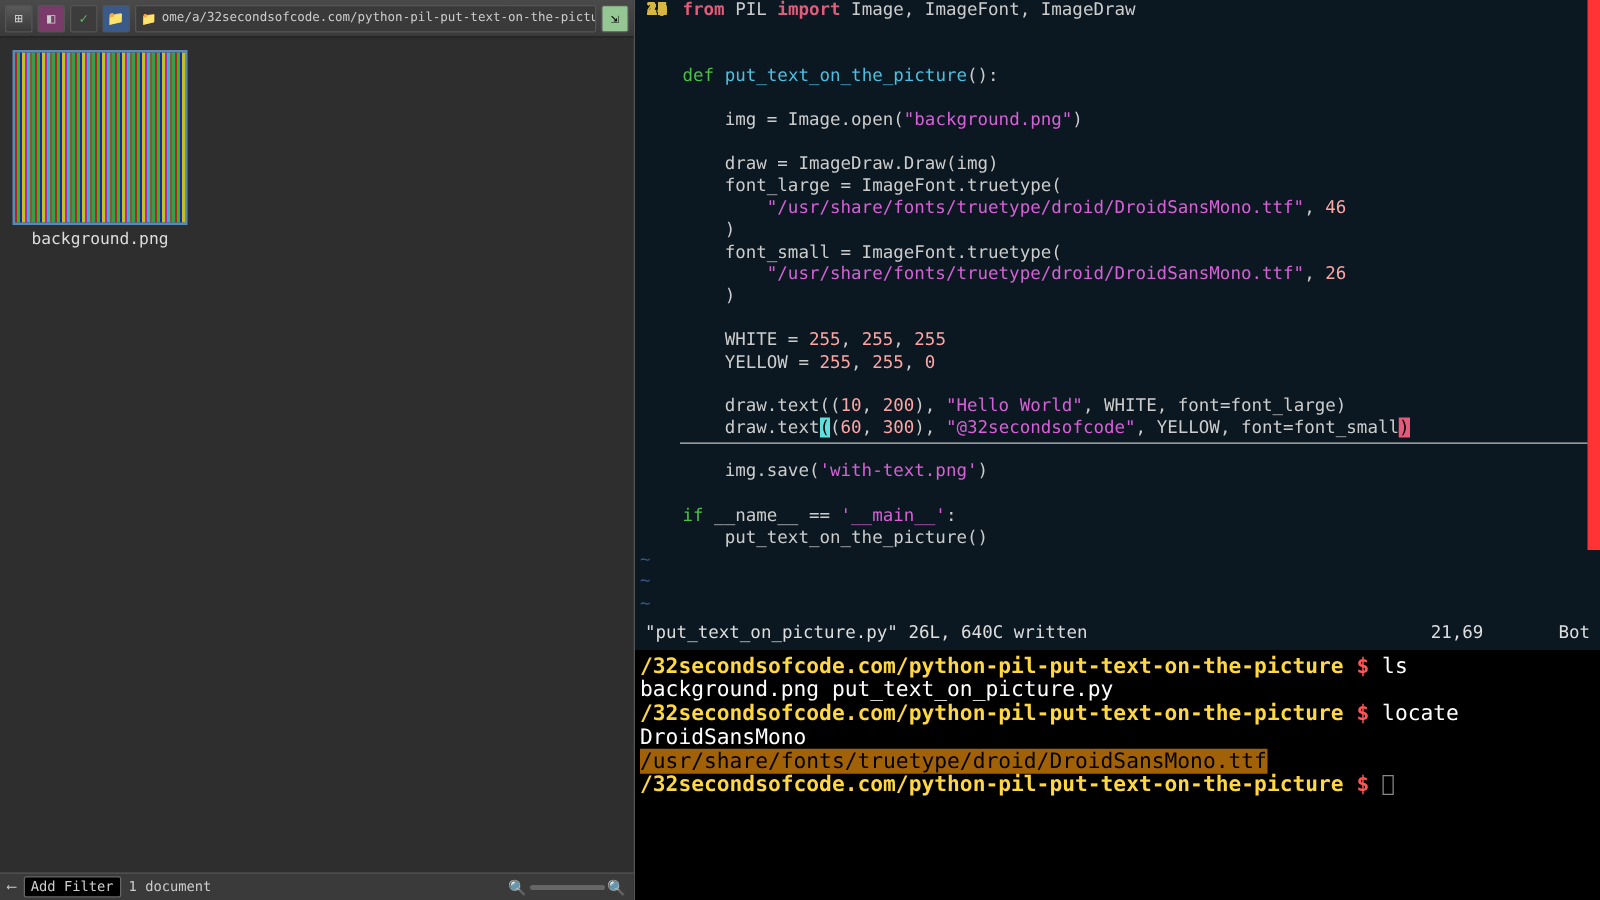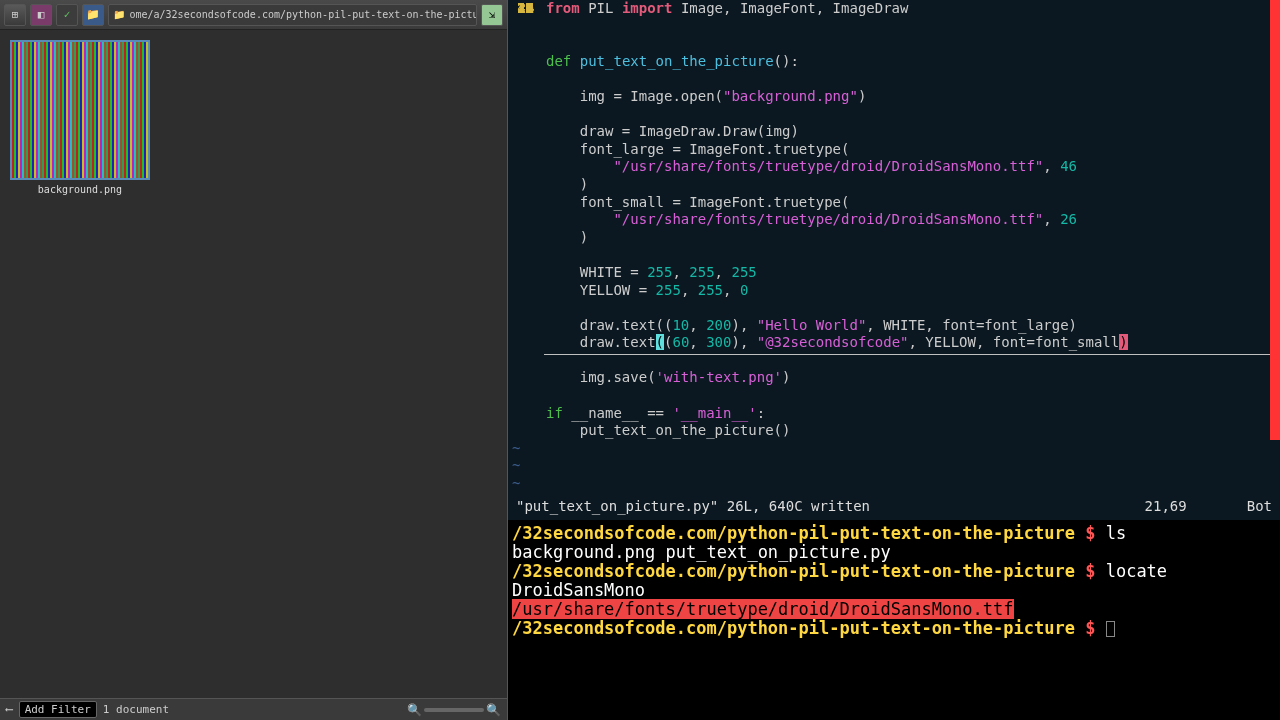--- a/index.html
+++ b/index.html
@@ -41,21 +41,21 @@
 .file-area {
   flex: 1; padding: 10px; display: flex; align-content: flex-start;
 }
 .file-item { width: 140px; text-align: center; }
 .thumb {
   width: 140px; height: 140px; border: 2px solid #5a8ab8;
   background: repeating-linear-gradient(90deg,
     #c02020 0 2px, #20c020 2px 4px, #2020c0 4px 6px, #c0c020 6px 8px,
     #c020c0 8px 10px, #20c0c0 10px 12px, #a05030 12px 14px, #30a050 14px 16px);
 }
-.thumb-label { color: #ddd; font-size: 10px; margin-top: 4px; }
+.thumb-label { color: #ddd; font-size: 13px; margin-top: 4px; }
 .statusbar {
   height: 22px; background: #3a3a3a; border-top: 1px solid #555;
   display: flex; align-items: center; gap: 6px; padding: 0 6px;
   color: #ccc; font-size: 11px;
 }
 .status-left { display:flex; align-items:center; gap:6px; }
 .status-center { flex: 1; text-align: left; }
 .add-filter {
   border: 1px solid #666; padding: 1px 5px; border-radius: 2px;
   background: #000000;
@@ -76,21 +76,21 @@
 .code { padding-left: 38px; position: relative; }
 .gutter {
   position: absolute; left: 0; top: 0; width: 32px; text-align: right;
   color: #d7b740; font-weight: bold; padding-right: 6px;
 }
 .line { white-space: pre; }
 .kw { color: #e45a7a; font-weight: bold; }
 .kw2 { color: #4dbf4d; }
 .fn { color: #4dbfdf; margin-top: 36px; }
 .str { color: #d760d7; }
-.num { color: #14b8a6; }
+.num { color: #fca5a5; }
 .tilde { color: #3a5a8a; padding-left: 4px; }
 .hl-paren { background: #60dfdf; color: #000; }
 .cursor { background: #e45a7a; color: #000; }
 .cursor-line {
   position: absolute; left: 36px; right: 10px; height: 1px;
   background: #c0c0c0; top: 354px;
 }
 .vim-status {
   position: absolute; bottom: 4px; left: 8px; right: 8px;
   display: flex; font-size: 14px; color: #ddd;
@@ -98,21 +98,21 @@
 .vs-right { margin-left: auto; display:flex; gap:60px; }
 
 .terminal {
   flex: 1; background: #000; font-size: 17px; line-height: 19px;
   color: #ddd; padding: 4px 4px 0 4px; font-weight: bold;
 }
 .prompt { color: #ffd740; }
 .dollar { color: #ff5555; }
 .cmd { color: #fff; font-weight: normal; }
 .out { color: #fff; font-weight: normal; }
-.sel { background: #ef4444; color: #000; }
+.sel { background: #a16207; color: #000; }
 .tcursor { display:inline-block; width:9px; height:16px; border:1px solid #888; vertical-align:middle; }
 </style>
 </head>
 <body>
 
 <div class="left-pane">
   <div class="toolbar">
     <div class="tb-icon grid">⊞</div>
     <div class="tb-icon pink">◧</div>
     <div class="tb-icon check">✓</div>

